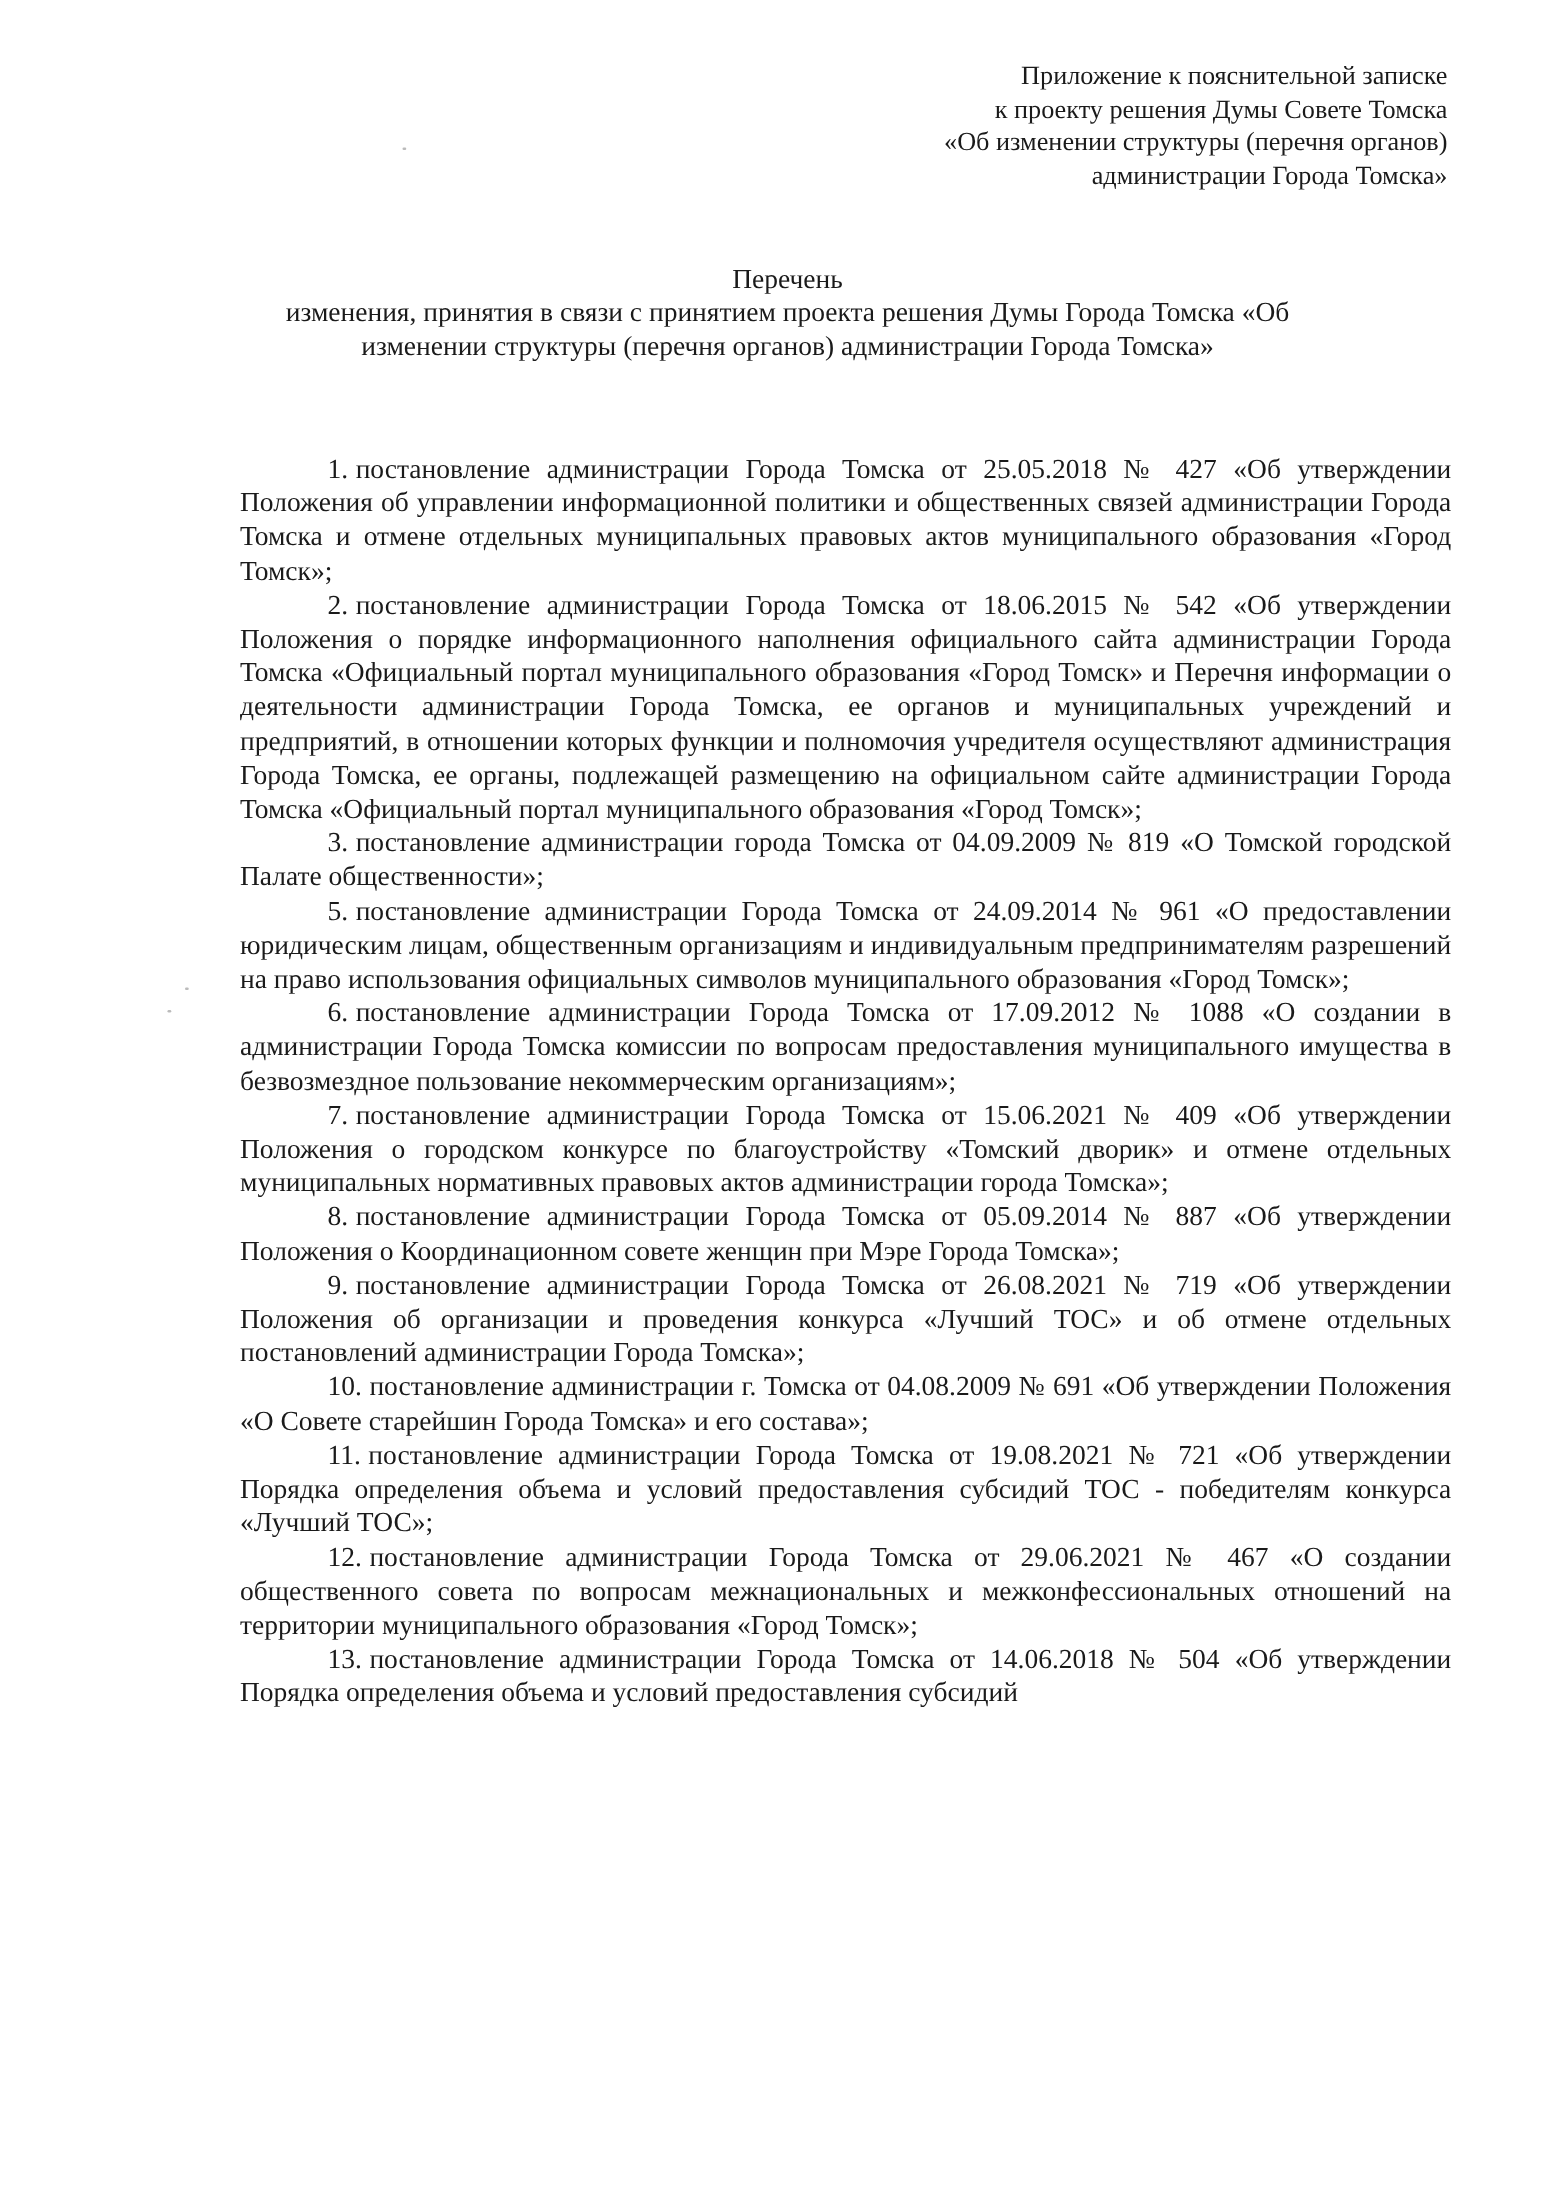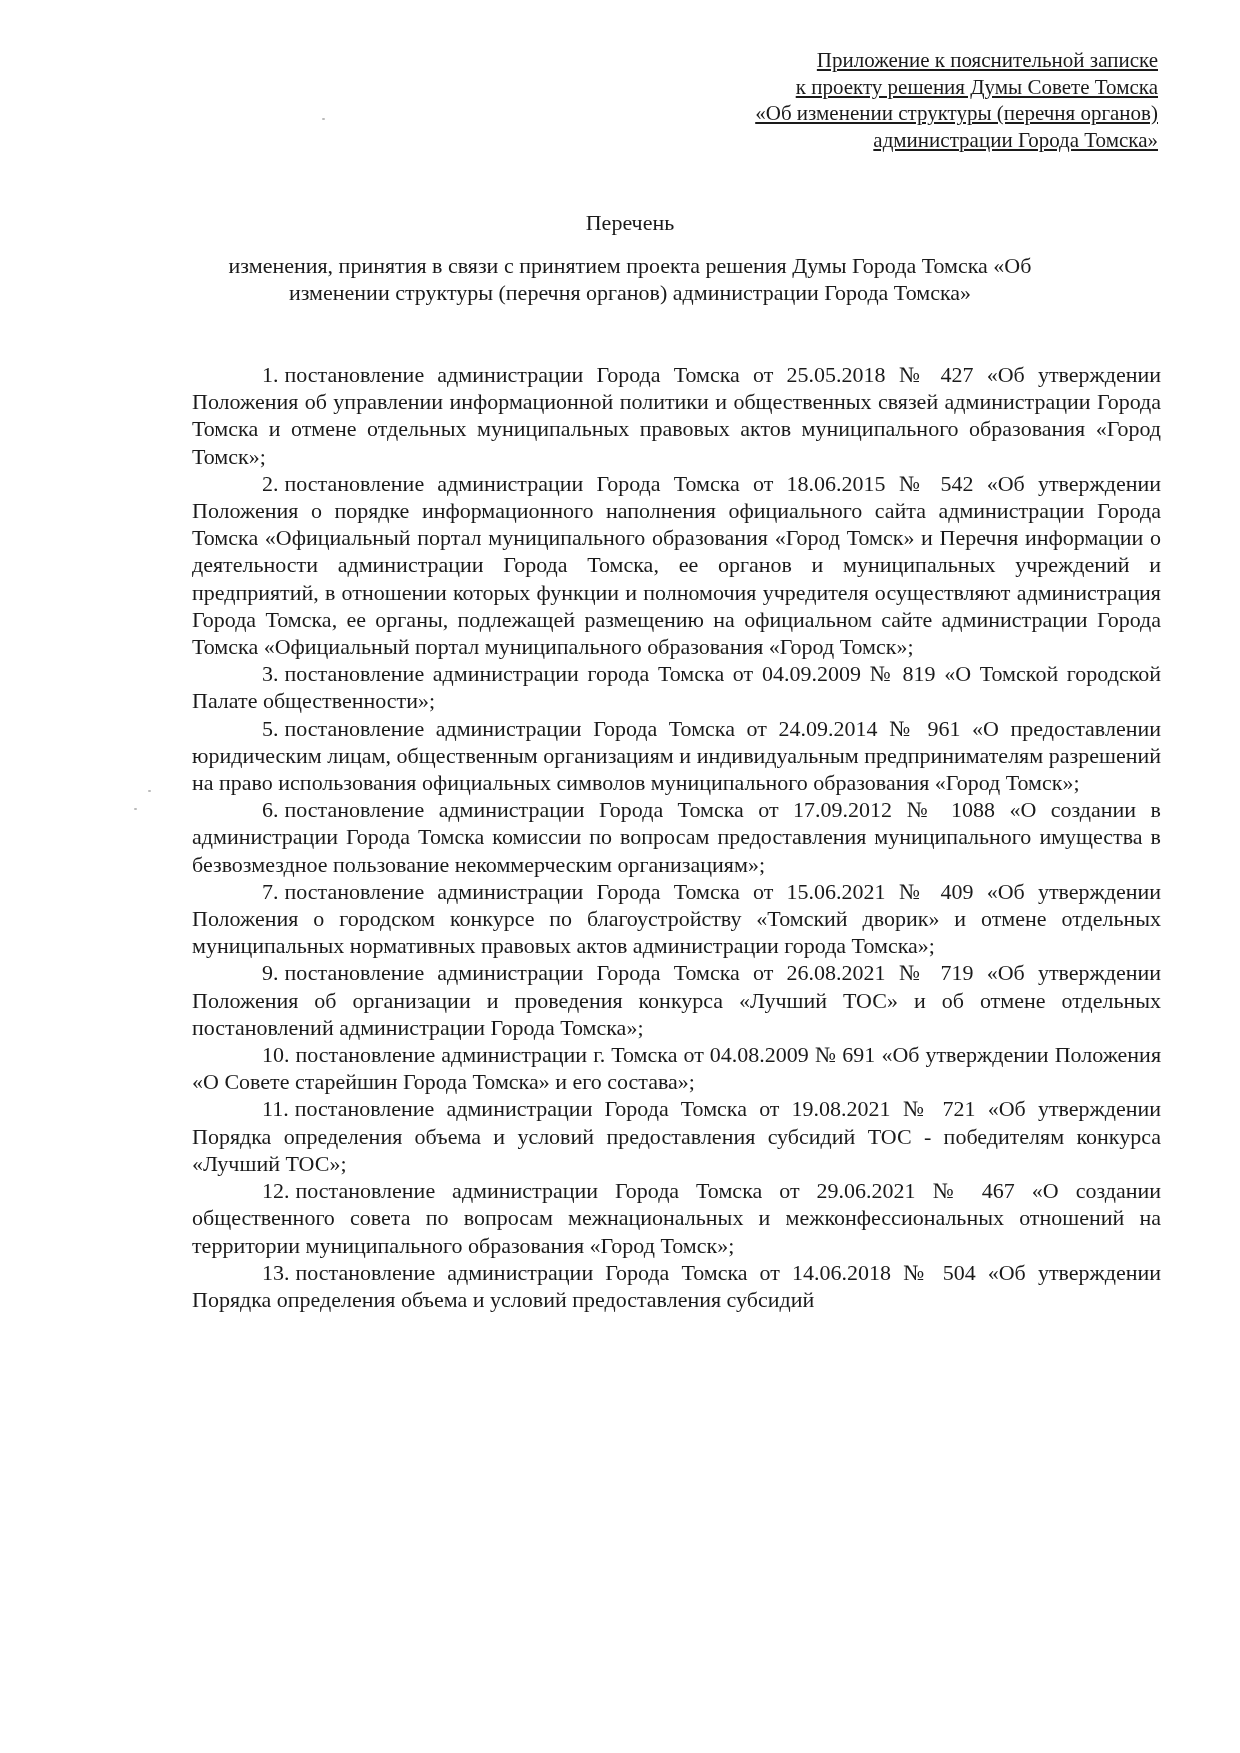--- a/index.html
+++ b/index.html
@@ -23,33 +23,32 @@
     background: #ffffff;
   }
   .header-note {
     position: absolute;
     top: 47px;
     right: 82px;
     width: 560px;
     text-align: right;
     font-size: 21px;
     line-height: 26.5px;
-    text-decoration: underline;
   }
   .header-note div { white-space: nowrap; }
   .title-block {
     position: absolute;
     top: 209px;
     left: 190px;
     width: 880px;
     text-align: center;
     font-size: 22px;
     line-height: 27px;
   }
-  .title-block .title-main { margin-bottom: 16px; }
+  .title-block .title-main { margin-bottom: 0; }
   .list {
     position: absolute;
     top: 361px;
     left: 192px;
     width: 969px;
     font-size: 22px;
     line-height: 27.2px;
   }
   .list-item {
     text-align: justify;
@@ -82,20 +81,21 @@
     <div>изменении структуры (перечня органов) администрации Города Томска»</div>
   </div>
 
   <div class="list">
     <p class="list-item"><span class="num">1.</span><span>постановление администрации Города Томска от 25.05.2018 № 427 «Об утверждении Положения об управлении информационной политики и общественных связей администрации Города Томска и отмене отдельных муниципальных правовых актов муниципального образования «Город Томск»;</span></p>
     <p class="list-item"><span class="num">2.</span><span>постановление администрации Города Томска от 18.06.2015 № 542 «Об утверждении Положения о порядке информационного наполнения официального сайта администрации Города Томска «Официальный портал муниципального образования «Город Томск» и Перечня информации о деятельности администрации Города Томска, ее органов и муниципальных учреждений и предприятий, в отношении которых функции и полномочия учредителя осуществляют администрация Города Томска, ее органы, подлежащей размещению на официальном сайте администрации Города Томска «Официальный портал муниципального образования «Город Томск»;</span></p>
     <p class="list-item"><span class="num">3.</span><span>постановление администрации города Томска от 04.09.2009 № 819 «О Томской городской Палате общественности»;</span></p>
     <p class="list-item"><span class="num">5.</span><span>постановление администрации Города Томска от 24.09.2014 № 961 «О предоставлении юридическим лицам, общественным организациям и индивидуальным предпринимателям разрешений на право использования официальных символов муниципального образования «Город Томск»;</span></p>
     <p class="list-item"><span class="num">6.</span><span>постановление администрации Города Томска от 17.09.2012 № 1088 «О создании в администрации Города Томска комиссии по вопросам предоставления муниципального имущества в безвозмездное пользование некоммерческим организациям»;</span></p>
     <p class="list-item"><span class="num">7.</span><span>постановление администрации Города Томска от 15.06.2021 № 409 «Об утверждении Положения о городском конкурсе по благоустройству «Томский дворик» и отмене отдельных муниципальных нормативных правовых актов администрации города Томска»;</span></p>
+    <p class="list-item"><span class="num">8.</span><span>постановление администрации Города Томска от 05.09.2014 № 887 «Об утверждении Положения о Координационном совете женщин при Мэре Города Томска»;</span></p>
     <p class="list-item"><span class="num">9.</span><span>постановление администрации Города Томска от 26.08.2021 № 719 «Об утверждении Положения об организации и проведения конкурса «Лучший ТОС» и об отмене отдельных постановлений администрации Города Томска»;</span></p>
     <p class="list-item"><span class="num">10.</span><span>постановление администрации г. Томска от 04.08.2009 № 691 «Об утверждении Положения «О Совете старейшин Города Томска» и его состава»;</span></p>
     <p class="list-item"><span class="num">11.</span><span>постановление администрации Города Томска от 19.08.2021 № 721 «Об утверждении Порядка определения объема и условий предоставления субсидий ТОС - победителям конкурса «Лучший ТОС»;</span></p>
     <p class="list-item"><span class="num">12.</span><span>постановление администрации Города Томска от 29.06.2021 № 467 «О создании общественного совета по вопросам межнациональных и межконфессиональных отношений на территории муниципального образования «Город Томск»;</span></p>
     <p class="list-item"><span class="num">13.</span><span>постановление администрации Города Томска от 14.06.2018 № 504 «Об утверждении Порядка определения объема и условий предоставления субсидий</span></p>
   </div>
 
   <span class="scan-speck" style="left:322px;top:118px;"></span>
   <span class="scan-speck" style="left:148px;top:790px;"></span>
   <span class="scan-speck" style="left:134px;top:808px;"></span>

